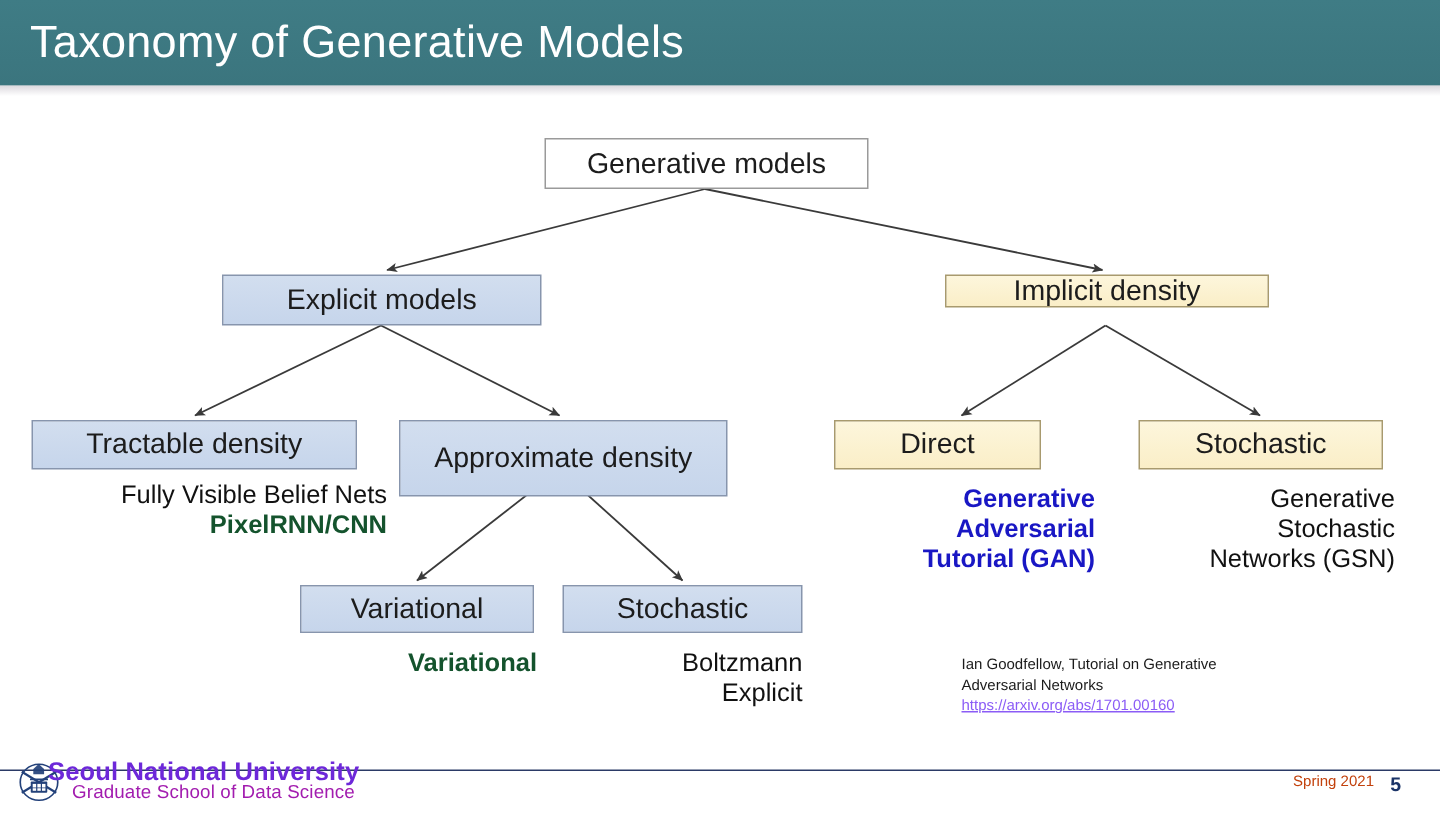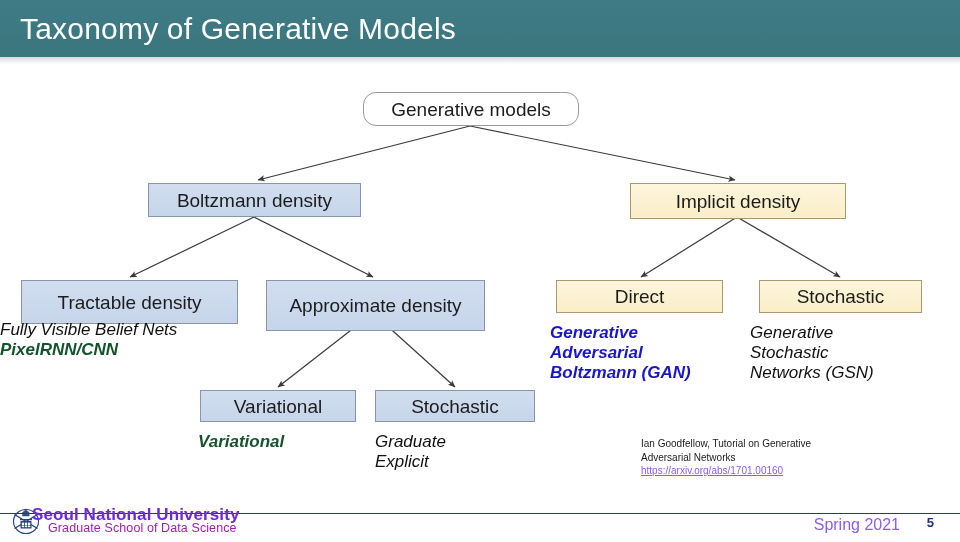--- a/index.html
+++ b/index.html
@@ -74,23 +74,22 @@
     background: linear-gradient(180deg, #fdf6dc 0%, #faeec7 100%);
     border: 1px solid #a89a6e;
   }
 
   
   .caption {
     position: absolute;
     font-size: 17px;
     line-height: 1.18;
     color: #111111;
-    text-align: left;
-    white-space: nowrap;
-    font-style: italic;
+    text-align: right;
+    white-space: nowrap;
   }
   .cap-red   { color: #14532d; font-weight: bold; }
   .cap-blue  { color: #1917c4; font-weight: bold; }
   .cap-black { color: #111111; font-weight: normal; }
 
   
   .reference {
     position: absolute;
     left: 641px; top: 437px;
     width: 300px;
@@ -129,23 +128,23 @@
     position: absolute;
     left: 48px; top: 521px;
     font-size: 12.5px;
     font-weight: 400;
     color: #a21caf;
     letter-spacing: 0.1px;
     white-space: nowrap;
   }
   .footer-term {
     position: absolute;
-    right: 60px; top: 516px;
-    font-size: 16px;
-    color: #8b5cf6;
+    right: 44px; top: 516px;
+    font-size: 10px;
+    color: #c2410c;
     white-space: nowrap;
   }
   .footer-page {
     position: absolute;
     right: 26px; top: 515px;
     font-size: 13px;
     font-weight: bold;
     color: #1b3468;
     white-space: nowrap;
   }
@@ -177,41 +176,41 @@
 
     <line x1="737" y1="217" x2="641" y2="277" stroke="#3a3a3a" stroke-width="1.2" marker-end="url(#arrowhead)"></line>
 
     <line x1="737" y1="217" x2="840" y2="277" stroke="#3a3a3a" stroke-width="1.2" marker-end="url(#arrowhead)"></line>
 
     <line x1="373" y1="313" x2="278" y2="387" stroke="#3a3a3a" stroke-width="1.2" marker-end="url(#arrowhead)"></line>
 
     <line x1="373" y1="313" x2="455" y2="387" stroke="#3a3a3a" stroke-width="1.2" marker-end="url(#arrowhead)"></line>
   </svg>
 
-  <div class="node node-white" style="left:363px; top:92px; width:216px; height:34px;border-radius:13px;">
+  <div class="node node-white" style="left:363px; top:92px; width:216px; height:34px;">
     <span>Generative models</span>
   </div>
 
   <div class="node node-blue" style="left:148px; top:183px; width:213px; height:34px;">
-    <span>Boltzmann density</span>
-  </div>
-
-  <div class="node node-yellow" style="left:630px; top:183px; width:216px; height:36px;">
+    <span>Explicit models</span>
+  </div>
+
+  <div class="node node-yellow" style="left:630px; top:183px; width:216px; height:22px;">
     <span>Implicit density</span>
   </div>
 
-  <div class="node node-blue" style="left:21px; top:280px; width:217px; height:44px;justify-content:center;">
+  <div class="node node-blue" style="left:21px; top:280px; width:217px; height:33px;justify-content:center;">
     <span>Tractable density</span>
   </div>
 
   <div class="node node-blue" style="left:266px; top:280px; width:219px; height:51px;">
     <span>Approximate density</span>
   </div>
 
-  <div class="node node-yellow" style="left:556px; top:280px; width:167px; height:33px;justify-content:center;">
+  <div class="node node-yellow" style="left:556px; top:280px; width:138px; height:33px;justify-content:center;">
     <span>Direct</span>
   </div>
 
   <div class="node node-yellow" style="left:759px; top:280px; width:163px; height:33px;">
     <span>Stochastic</span>
   </div>
 
   <div class="node node-blue" style="left:200px; top:390px; width:156px; height:32px;">
     <span>Variational</span>
   </div>
@@ -221,35 +220,35 @@
   </div>
 
   <div class="caption" style="left:0px; top:320px; width:258px;">
     <div class="cap-black">Fully Visible Belief Nets</div>
     <div class="cap-red">PixelRNN/CNN</div>
   </div>
 
   <div class="caption" style="left:550px; top:323px; width:180px;">
     <div class="cap-blue">Generative</div>
     <div class="cap-blue">Adversarial</div>
-    <div class="cap-blue">Boltzmann (GAN)</div>
+    <div class="cap-blue">Tutorial (GAN)</div>
   </div>
 
   <div class="caption" style="left:750px; top:323px; width:180px;">
     <div class="cap-black">Generative</div>
     <div class="cap-black">Stochastic</div>
     <div class="cap-black">Networks (GSN)</div>
   </div>
 
   <div class="caption" style="left:198px; top:432px; width:160px;">
     <div class="cap-red">Variational</div>
   </div>
 
   <div class="caption" style="left:375px; top:432px; width:160px;">
-    <div class="cap-black">Graduate</div>
+    <div class="cap-black">Boltzmann</div>
     <div class="cap-black">Explicit</div>
   </div>
 
   <div class="reference">
     <div>Ian Goodfellow, Tutorial on Generative</div>
     <div>Adversarial Networks</div>
     <a class="ref-link" href="#">https://arxiv.org/abs/1701.00160</a>
   </div>
 
   <div class="footer-rule"></div>

